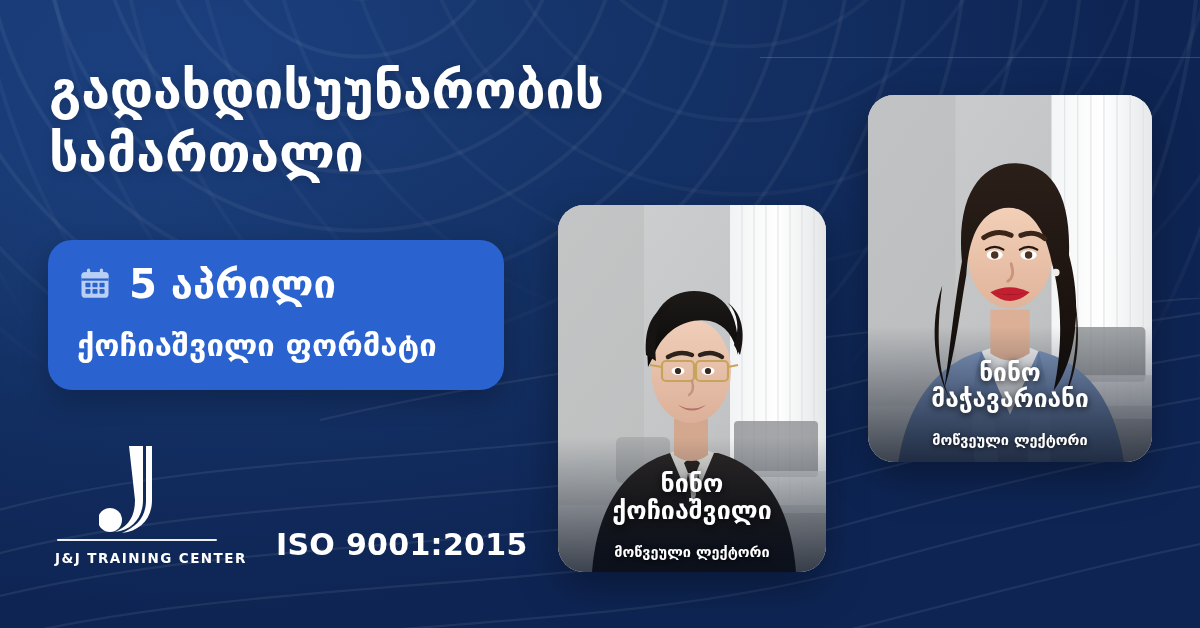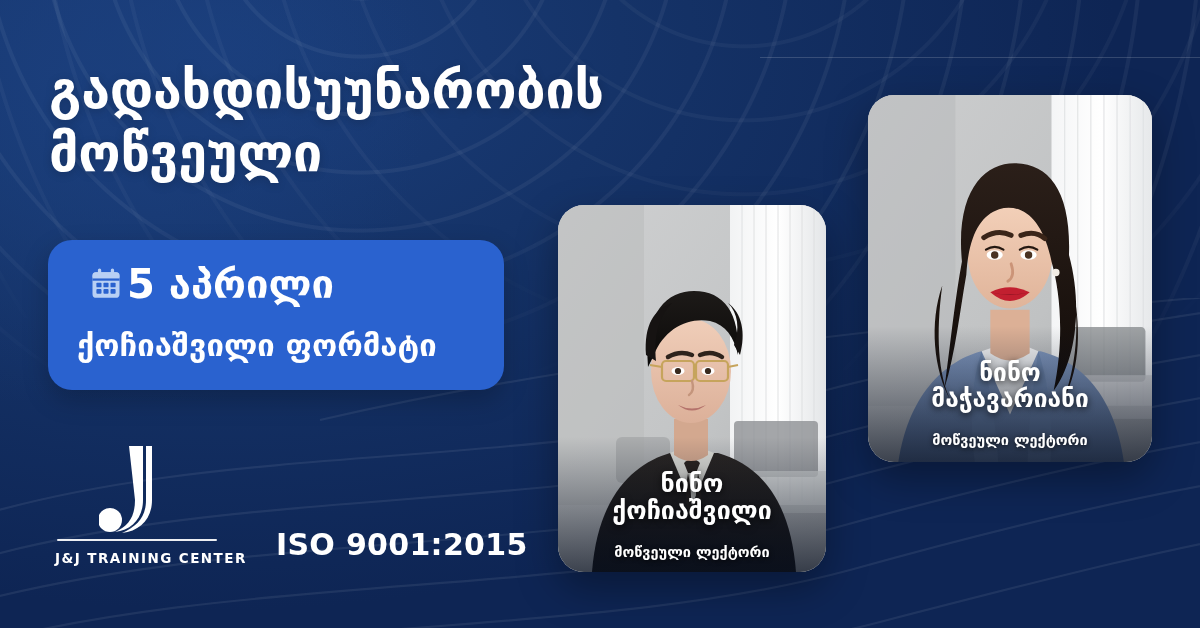--- a/index.html
+++ b/index.html
@@ -70,21 +70,21 @@
   }
   .headline .l2{display:block;}
 
   
   .date-badge{
     position:absolute;left:48px;top:240px;width:456px;height:150px;
     background:#2a62cf;border-radius:24px;
     box-shadow:0 10px 26px rgba(0,0,0,.22);
   }
   .badge-row{
-    position:absolute;left:40px;top:24px;display:flex;align-items:center;gap:3px;
+    position:absolute;left:29px;top:24px;display:flex;align-items:center;gap:16px;
   }
   .cal-icon{width:36px;height:36px;display:block;flex:0 0 36px;}
   .badge-date{
     color:#ffffff;font-size:40px;font-weight:700;line-height:1;white-space:nowrap;
   }
   .badge-sub{
     position:absolute;left:29px;top:88px;right:22px;
     color:#ffffff;font-size:31px;font-weight:600;line-height:1.15;white-space:nowrap;
   }
 
@@ -154,21 +154,21 @@
       <path d="M-20,334 C 260,250 596,280 858,208 C 1034,160 1200,124 1340,104"></path>
       <path d="M-20,376 C 270,292 610,322 874,250 C 1048,202 1210,166 1340,148"></path>
       <path d="M-20,418 C 280,334 624,364 890,292 C 1062,244 1220,208 1340,192"></path>
       <path d="M60,470 C 340,392 660,412 920,344 C 1090,300 1230,264 1340,248"></path>
       <path d="M360,142 C 560,96 760,70 1000,44 C 1140,28 1250,18 1340,12"></path>
     </svg>
   </div>
 
   <div class="headline">
     <span>გადახდისუუნარობის</span>
-    <span class="l2">მოწვეული</span>
+    <span class="l2">სამართალი</span>
   </div>
 
   <div class="date-badge">
     <div class="badge-row">
       <svg class="cal-icon" viewBox="0 0 24 24" aria-hidden="true">
         <rect x="3" y="4.2" width="18" height="17" rx="2.6" fill="#b9d0f4"></rect>
         <rect x="3" y="4.2" width="18" height="4.6" rx="2.2" fill="#b9d0f4"></rect>
         <rect x="6.6" y="1.6" width="2.2" height="4.6" rx="1.1" fill="#b9d0f4"></rect>
         <rect x="15.2" y="1.6" width="2.2" height="4.6" rx="1.1" fill="#b9d0f4"></rect>
         <rect x="3" y="8.3" width="18" height="1.5" fill="#2a62cf"></rect>

